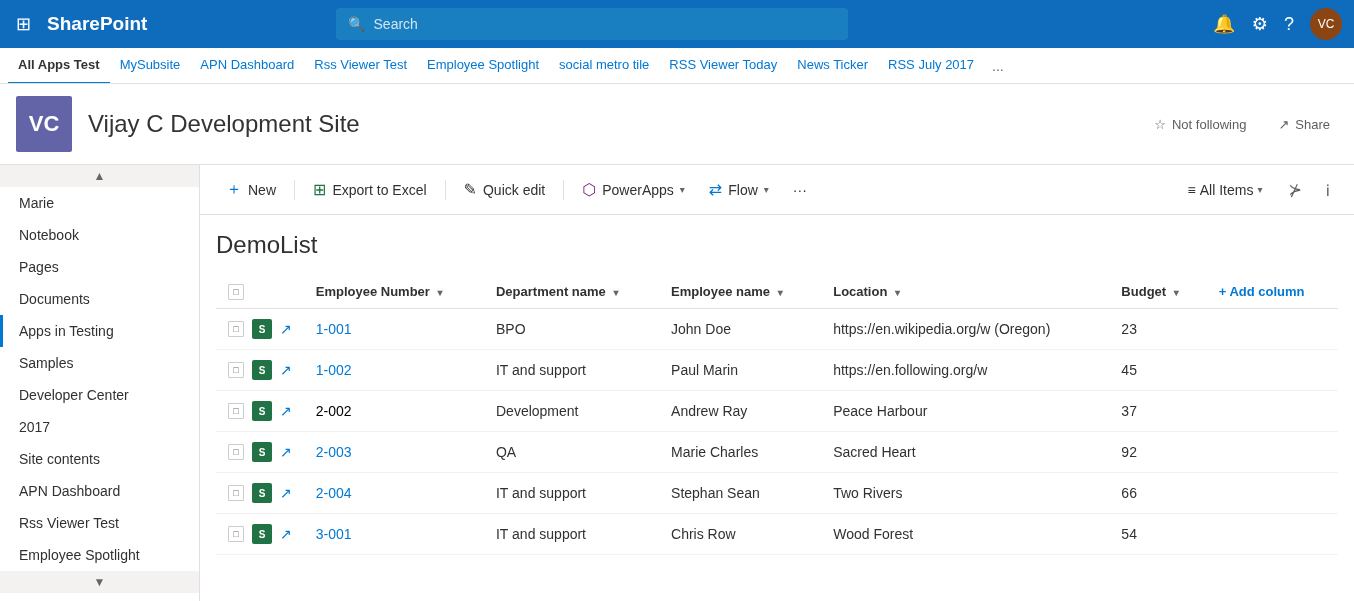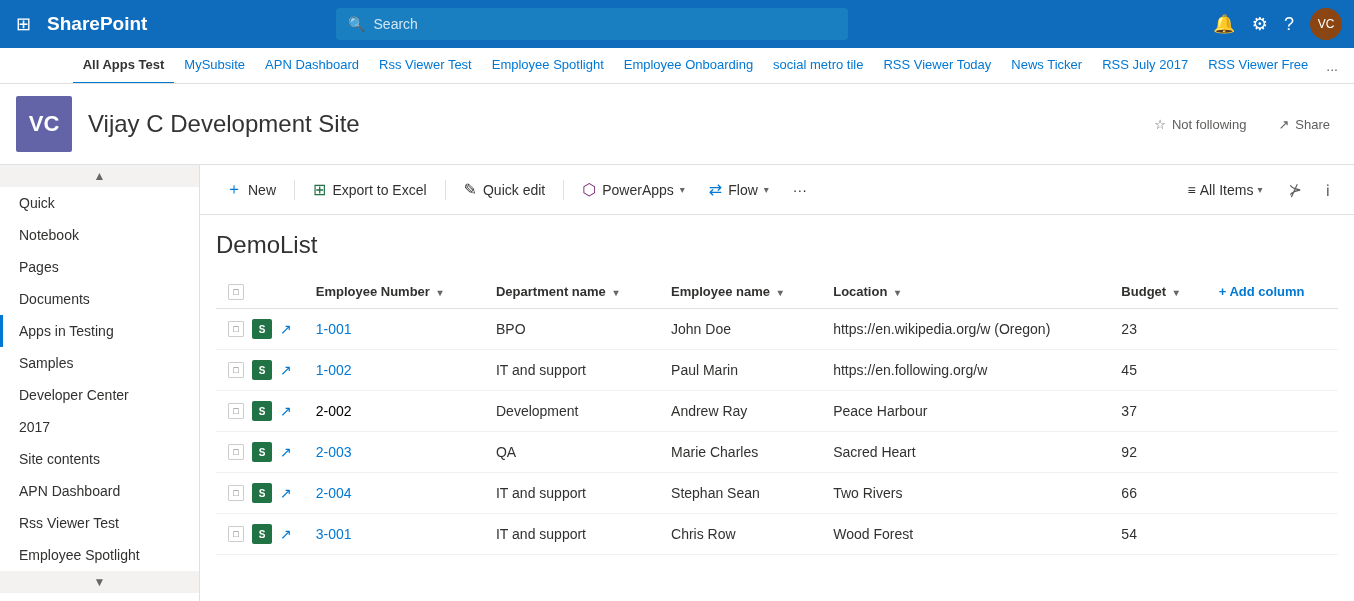--- a/index.html
+++ b/index.html
@@ -80,21 +80,20 @@
     
     .subnav {
       background: #fff;
       border-bottom: 1px solid #e0e0e0;
       display: flex;
       align-items: center;
       padding: 0 8px;
       height: 36px;
       gap: 0;
       overflow: hidden;
-      justify-content: flex-end;
     }
     .subnav-item {
       padding: 0 10px;
       height: 36px;
       display: flex;
       align-items: center;
       font-size: 13px;
       color: #0078d4;
       cursor: pointer;
       white-space: nowrap;
@@ -345,26 +344,24 @@
     <div class="topbar-avatar">VC</div>
   </div>
 </div>
 
 <div class="subnav">
   <span class="subnav-item active">All Apps Test</span>
   <span class="subnav-item">MySubsite</span>
   <span class="subnav-item">APN Dashboard</span>
   <span class="subnav-item">Rss Viewer Test</span>
   <span class="subnav-item">Employee Spotlight</span>
-  <span class="subnav-item">Employee Onboarding</span>
   <span class="subnav-item">social metro tile</span>
   <span class="subnav-item">RSS Viewer Today</span>
   <span class="subnav-item">News Ticker</span>
   <span class="subnav-item">RSS July 2017</span>
-  <span class="subnav-item">RSS Viewer Free</span>
   <span class="subnav-more">...</span>
 </div>
 
 <div class="site-header">
   <div class="site-logo">VC</div>
   <span class="site-title">Vijay C Development Site</span>
   <div class="site-actions">
     <button class="site-action-btn">
       <span>☆</span>
       <span>Not following</span>
@@ -373,21 +370,21 @@
       <span>↗</span>
       <span>Share</span>
     </button>
   </div>
 </div>
 
 <div class="main-layout">
 
   <div class="sidebar">
     <div class="sidebar-scroll-up">▲</div>
-    <a class="sidebar-item">Quick</a>
+    <a class="sidebar-item">Marie</a>
     <a class="sidebar-item">Notebook</a>
     <a class="sidebar-item">Pages</a>
     <a class="sidebar-item">Documents</a>
     <a class="sidebar-item active">Apps in Testing</a>
     <a class="sidebar-item">Samples</a>
     <a class="sidebar-item">Developer Center</a>
     <a class="sidebar-item">2017</a>
     <a class="sidebar-item">Site contents</a>
     <a class="sidebar-item">APN Dashboard</a>
     <a class="sidebar-item">Rss Viewer Test</a>

